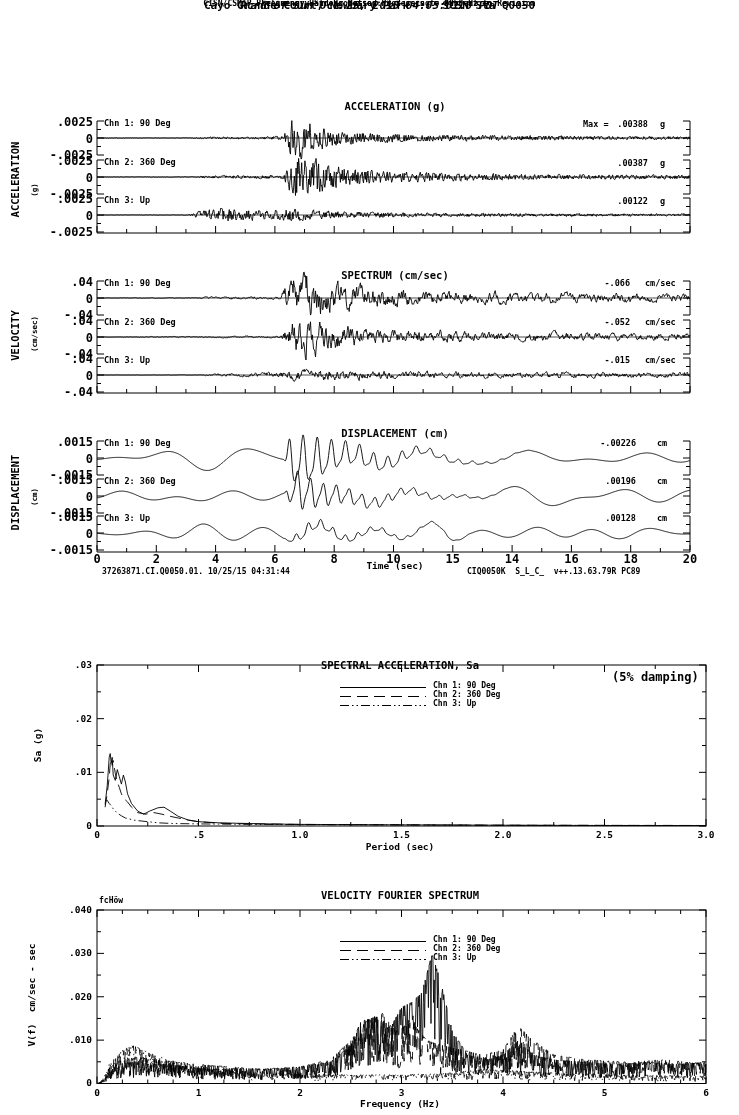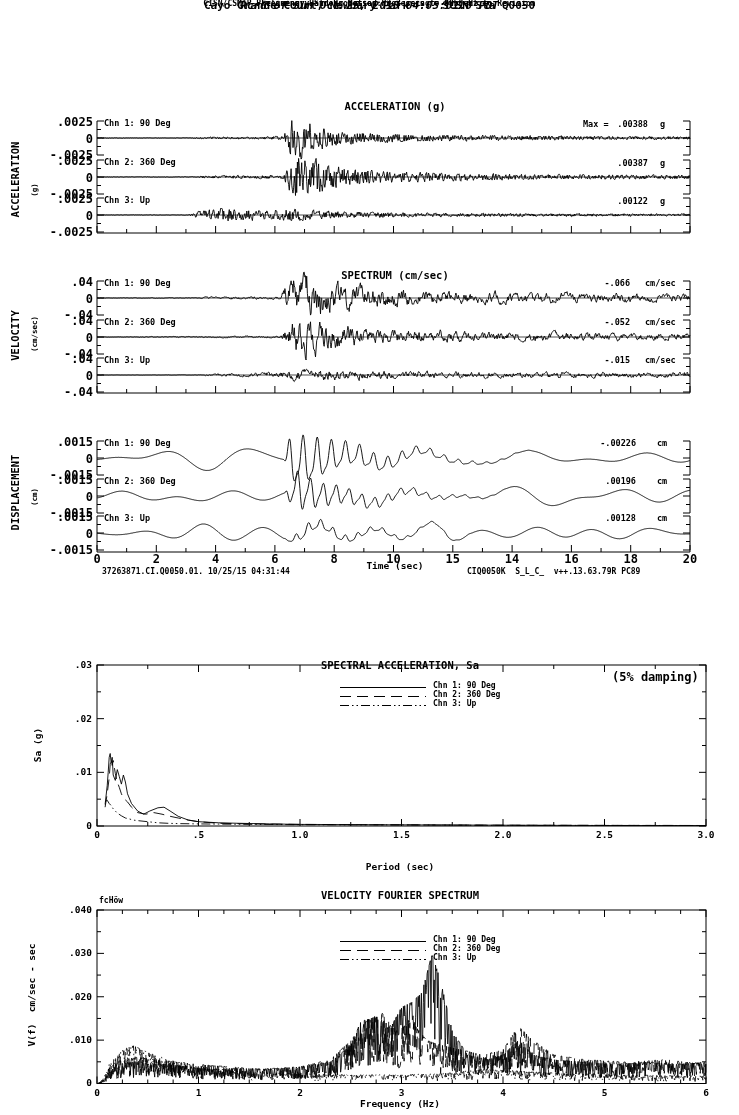--- a/index.html
+++ b/index.html
@@ -337,20 +337,21 @@
 
   <div class="t f10 rot" style="left:-64px;top:174px;width:160px;">ACCELERATION</div>
   <div class="t f7 rot" style="left:5px;top:186px;width:60px;">(g)</div>
   <div class="t f10 rot" style="left:-64px;top:330px;width:160px;">VELOCITY</div>
   <div class="t f7 rot" style="left:-5px;top:330px;width:80px;">(cm/sec)</div>
   <div class="t f10 rot" style="left:-64px;top:487px;width:160px;">DISPLACEMENT</div>
   <div class="t f7 rot" style="left:5px;top:493px;width:60px;">(cm)</div>
 
   <div class="t f10 c" style="left:170px;top:101px;width:450px;">ACCELERATION (g)</div>
   <div class="t f10 c" style="left:170px;top:270px;width:450px;">SPECTRUM (cm/sec)</div>
+  <div class="t f10 c" style="left:170px;top:428px;width:450px;">DISPLACEMENT (cm)</div>
 
   <div class="t f85" style="left:104px;top:119px;">Chn 1: 90 Deg</div>
   <div class="t f85" style="left:104px;top:158px;">Chn 2: 360 Deg</div>
   <div class="t f85" style="left:104px;top:196px;">Chn 3: Up</div>
   <div class="t f85" style="left:104px;top:279px;">Chn 1: 90 Deg</div>
   <div class="t f85" style="left:104px;top:318px;">Chn 2: 360 Deg</div>
   <div class="t f85" style="left:104px;top:356px;">Chn 3: Up</div>
   <div class="t f85" style="left:104px;top:439px;">Chn 1: 90 Deg</div>
   <div class="t f85" style="left:104px;top:477px;">Chn 2: 360 Deg</div>
   <div class="t f85" style="left:104px;top:514px;">Chn 3: Up</div>
@@ -379,21 +380,21 @@
 
   <div class="t f95 c" style="left:350px;top:561px;width:90px;">Time (sec)</div>
   <div class="t f8" style="left:102px;top:568px;">37263871.CI.Q0050.01. 10/25/15 04:31:44</div>
   <div class="t f8" style="left:467px;top:568px;">CIQ0050K  S_L_C_  v++.13.63.79R PC89</div>
 
   <div class="t f10 c" style="left:200px;top:640px;width:400px;margin-top:20px;">SPECTRAL ACCELERATION, Sa</div>
   <div class="t f9" style="left:612px;top:671px;">(5% damping)</div>
   <div class="t f8" style="left:433px;top:682px;">Chn 1: 90 Deg</div>
   <div class="t f8" style="left:433px;top:691px;">Chn 2: 360 Deg</div>
   <div class="t f8" style="left:433px;top:700px;">Chn 3: Up</div>
-  <div class="t f95 c" style="left:350px;top:862px;width:100px;text-align:center;">Period (sec)</div>
+  <div class="t f95 c" style="left:350px;top:842px;width:100px;text-align:center;">Period (sec)</div>
   <div class="t f95 rot" style="left:-22px;top:740px;width:120px;">Sa (g)</div>
 
   <div class="t f10 c" style="left:200px;top:890px;width:400px;">VELOCITY FOURIER SPECTRUM</div>
   <div class="t f8" style="left:99px;top:897px;">fcHöw</div>
   <div class="t f8" style="left:433px;top:936px;">Chn 1: 90 Deg</div>
   <div class="t f8" style="left:433px;top:945px;">Chn 2: 360 Deg</div>
   <div class="t f8" style="left:433px;top:954px;">Chn 3: Up</div>
   <div class="t f95 c" style="left:345px;top:1099px;width:110px;">Frequency (Hz)</div>
   <div class="t f95 rot" style="left:-68px;top:990px;width:200px;">V(f)  cm/sec - sec</div>
 <div class="t f9 r" style="left: 40px; top: 116px; width: 53px;">.0025</div>

